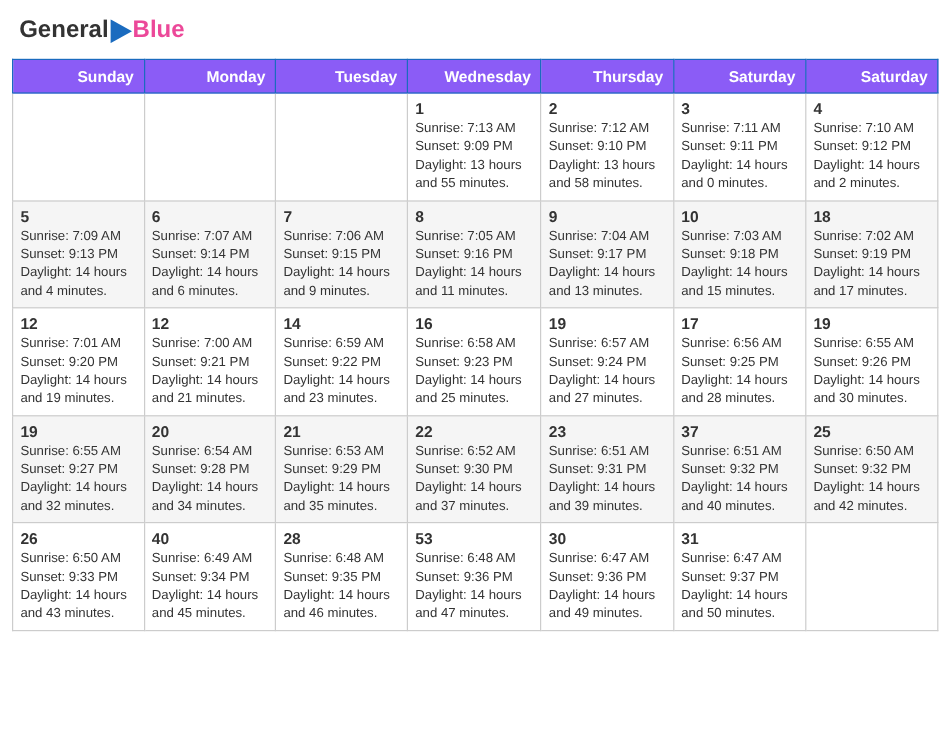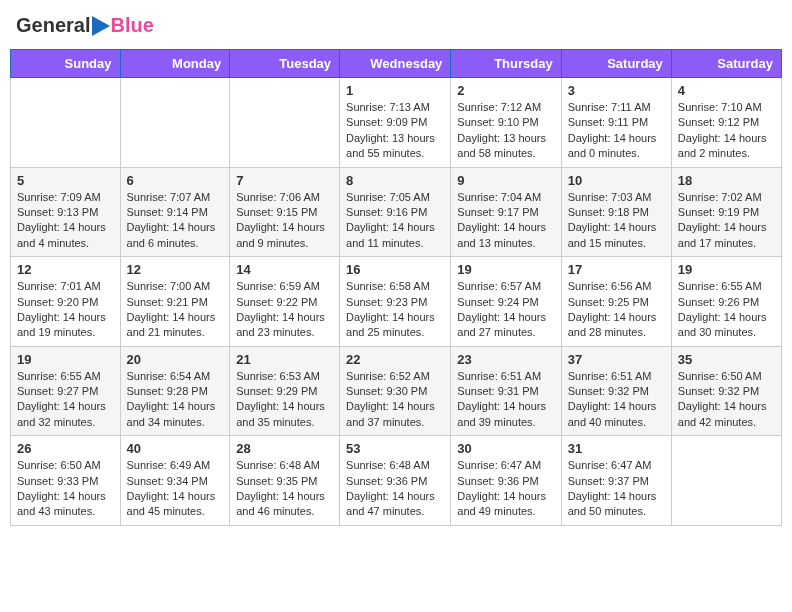--- a/index.html
+++ b/index.html
@@ -213,21 +213,21 @@
         </td>
         <td>
           <span class="day-number">23</span>
           <div class="day-info">Sunrise: 6:51 AM<br>Sunset: 9:31 PM<br>Daylight: 14 hours and 39 minutes.</div>
         </td>
         <td>
           <span class="day-number">37</span>
           <div class="day-info">Sunrise: 6:51 AM<br>Sunset: 9:32 PM<br>Daylight: 14 hours and 40 minutes.</div>
         </td>
         <td>
-          <span class="day-number">35</span>
+          <span class="day-number">25</span>
           <div class="day-info">Sunrise: 6:50 AM<br>Sunset: 9:32 PM<br>Daylight: 14 hours and 42 minutes.</div>
         </td>
       </tr>
       <tr>
         <td>
           <span class="day-number">26</span>
           <div class="day-info">Sunrise: 6:50 AM<br>Sunset: 9:33 PM<br>Daylight: 14 hours and 43 minutes.</div>
         </td>
         <td>
           <span class="day-number">40</span>

